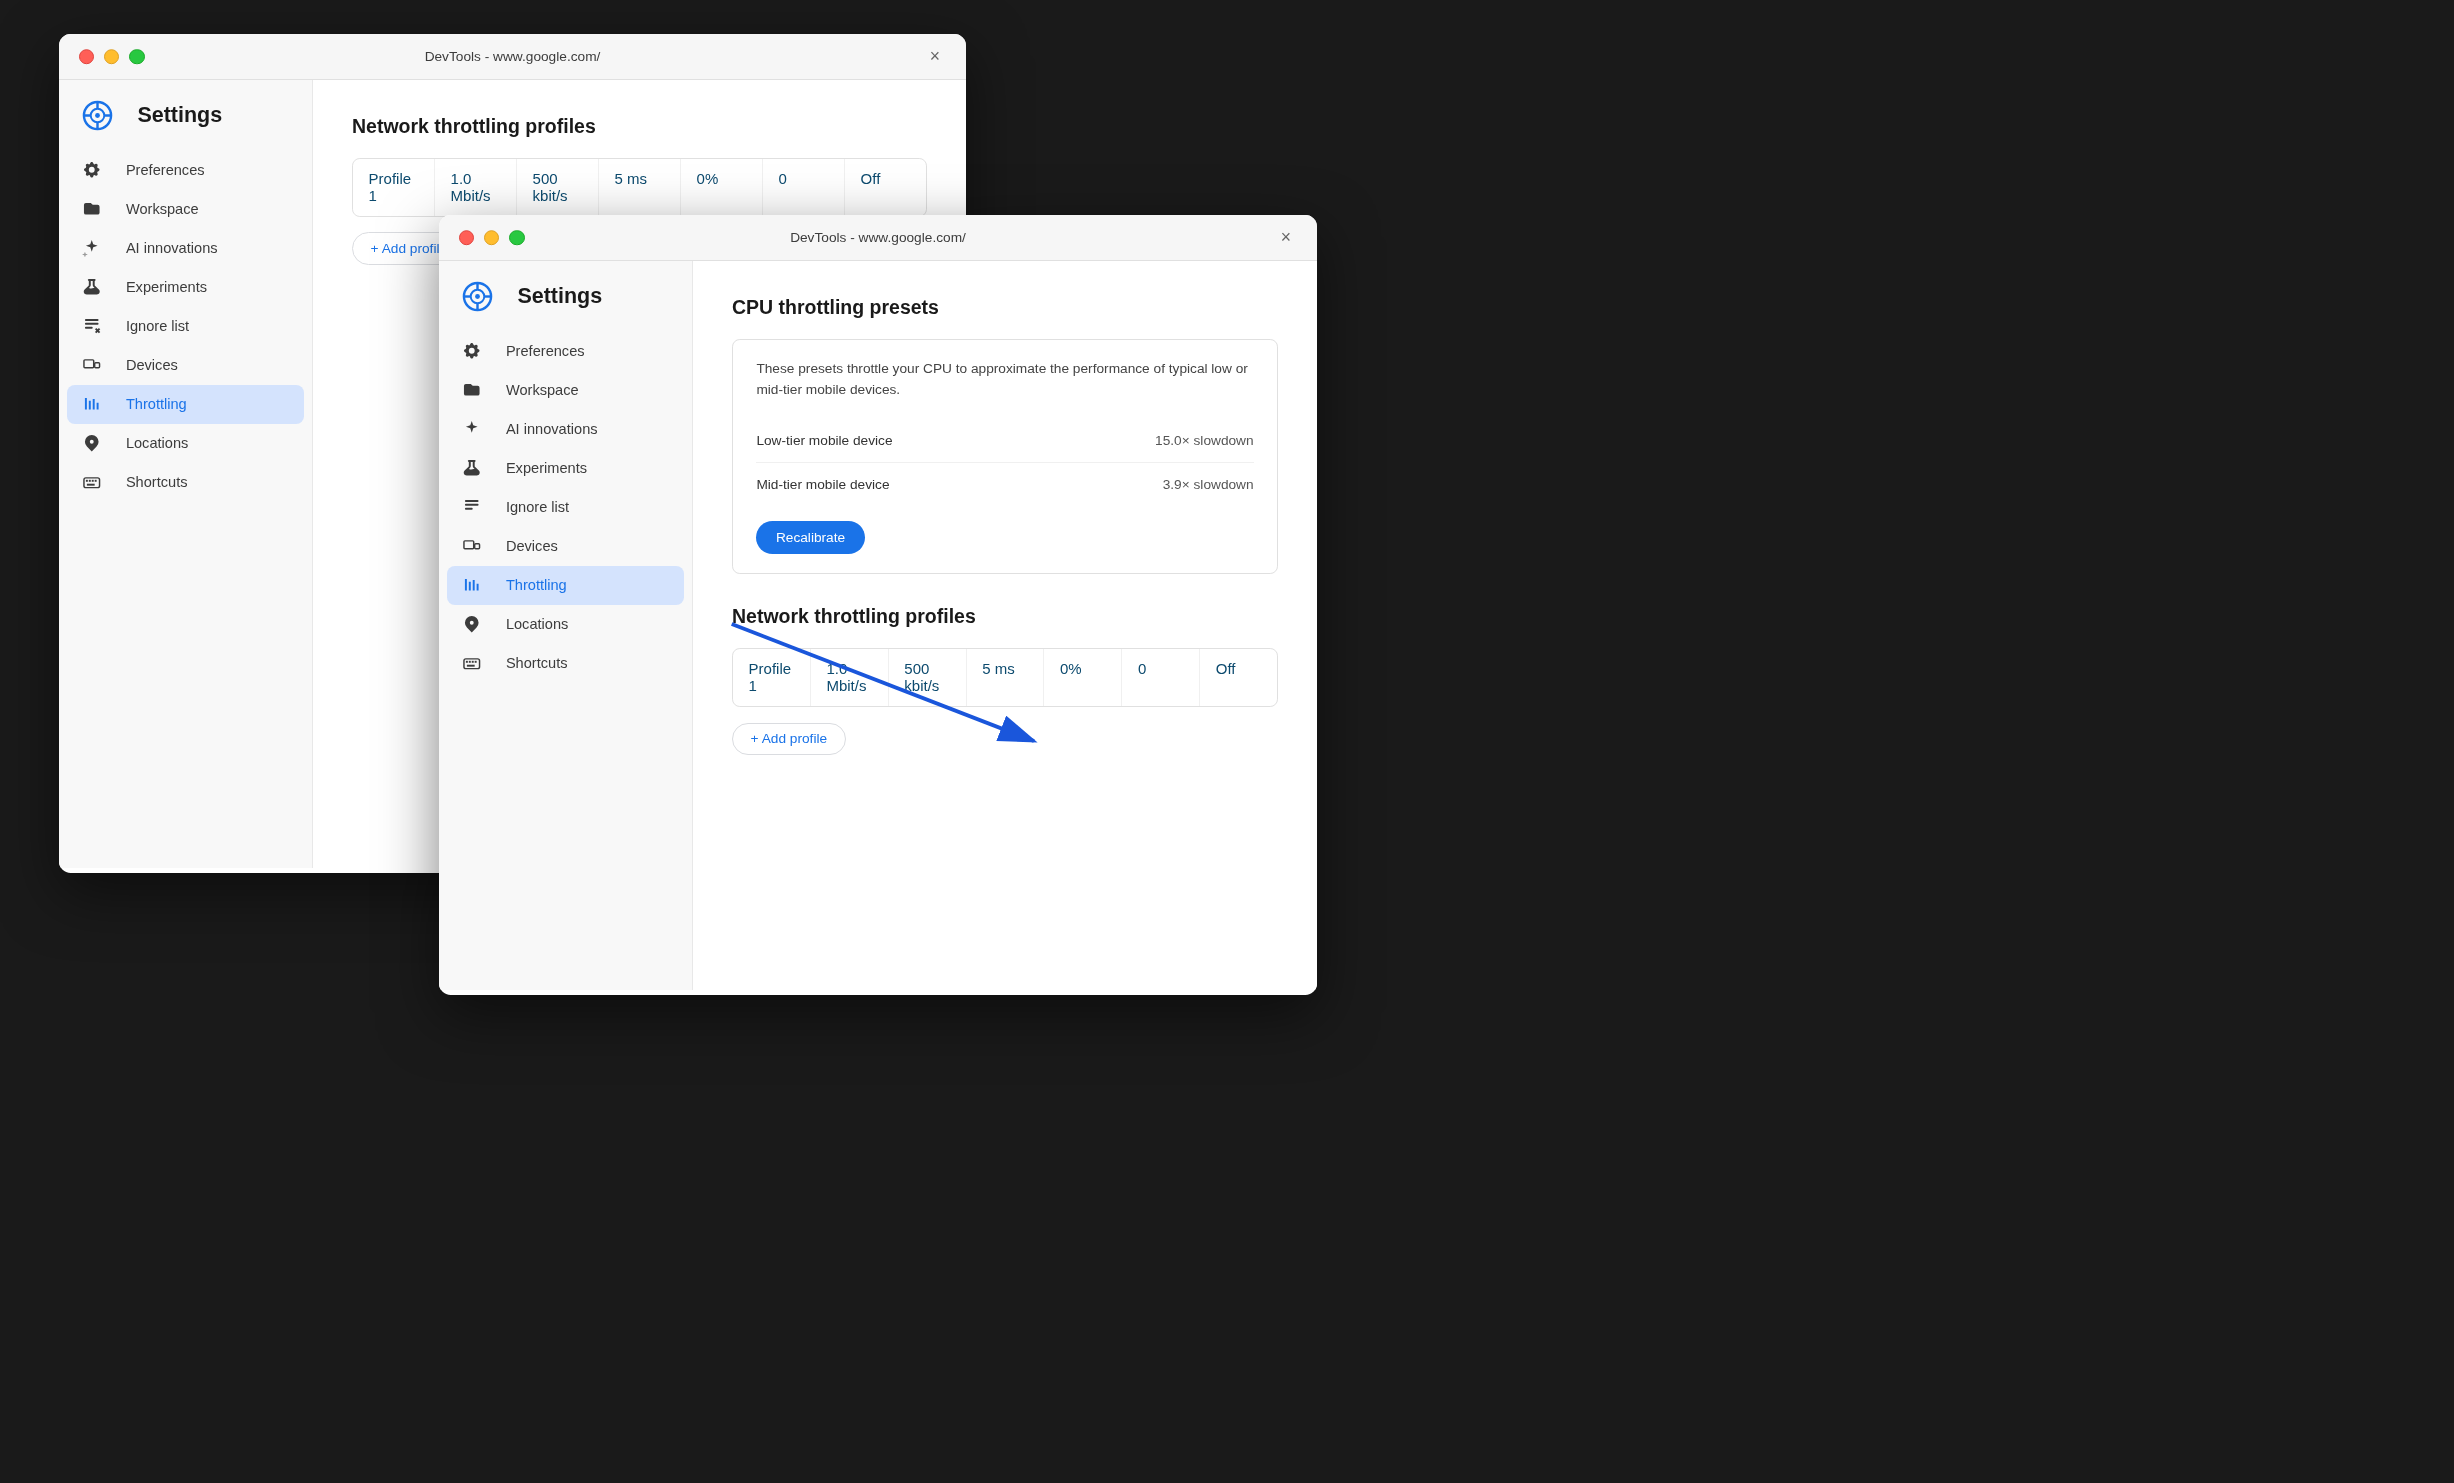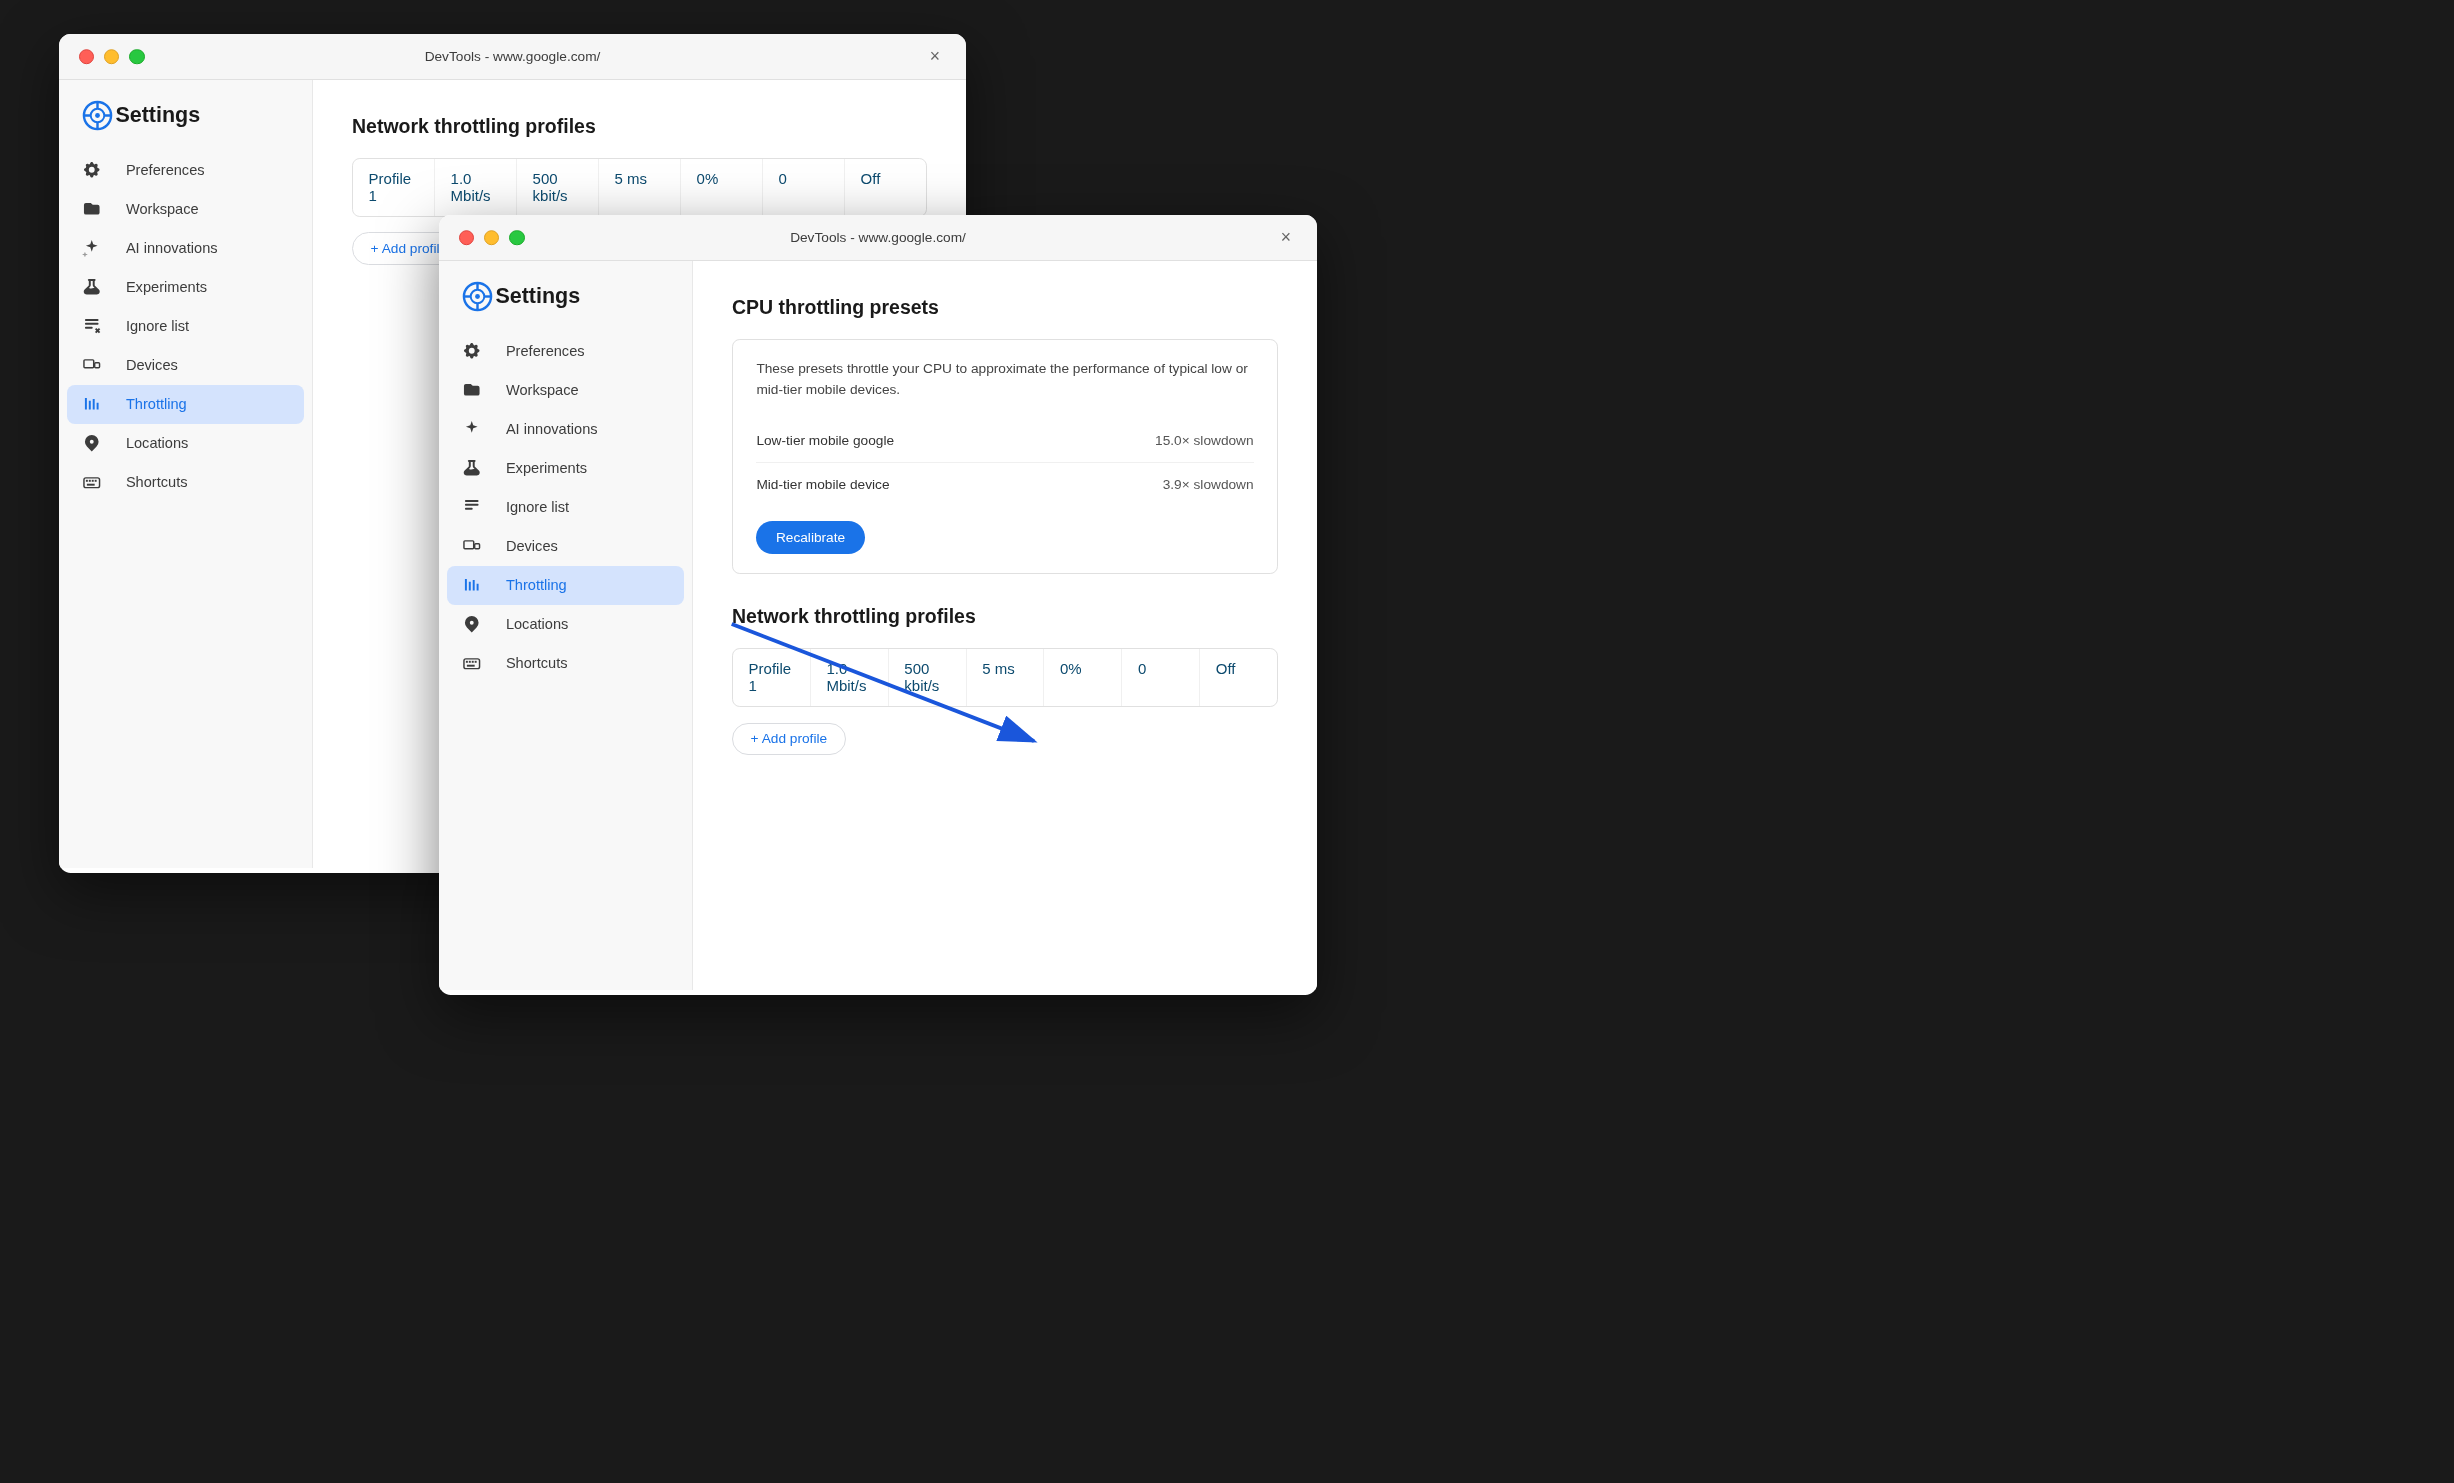--- a/index.html
+++ b/index.html
@@ -83,21 +83,21 @@
       width: 254px;
       background: #f8f8f8;
       border-right: 1px solid #e8e8e8;
       padding: 19.5px 0;
       flex-shrink: 0;
     }
 
     .settings-header {
       display: flex;
       align-items: center;
-      gap: 2px;
+      gap: 24px;
       padding: 0 23.4px 19.5px;
     }
 
     .settings-title {
       font-size: 21.5px;
       font-weight: 600;
       color: #1a1a1a;
     }
 
     .sidebar-item {
@@ -497,21 +497,21 @@
         </span>
         <span>Shortcuts</span>
       </div>
     </div>
     <div class="settings-main">
 
       <div class="section-title">CPU throttling presets</div>
       <div class="cpu-throttling-box">
         <p class="cpu-throttling-desc">These presets throttle your CPU to approximate the performance of typical low or mid-tier mobile devices.</p>
         <div class="throttling-row">
-          <span>Low-tier mobile google</span>
+          <span>Low-tier mobile device</span>
           <span class="throttling-value">15.0× slowdown</span>
         </div>
         <div class="throttling-row">
           <span>Mid-tier mobile device</span>
           <span class="throttling-value">3.9× slowdown</span>
         </div>
         <button class="recalibrate-btn">Recalibrate</button>
       </div>
 
       <div class="section-title">Network throttling profiles</div>

